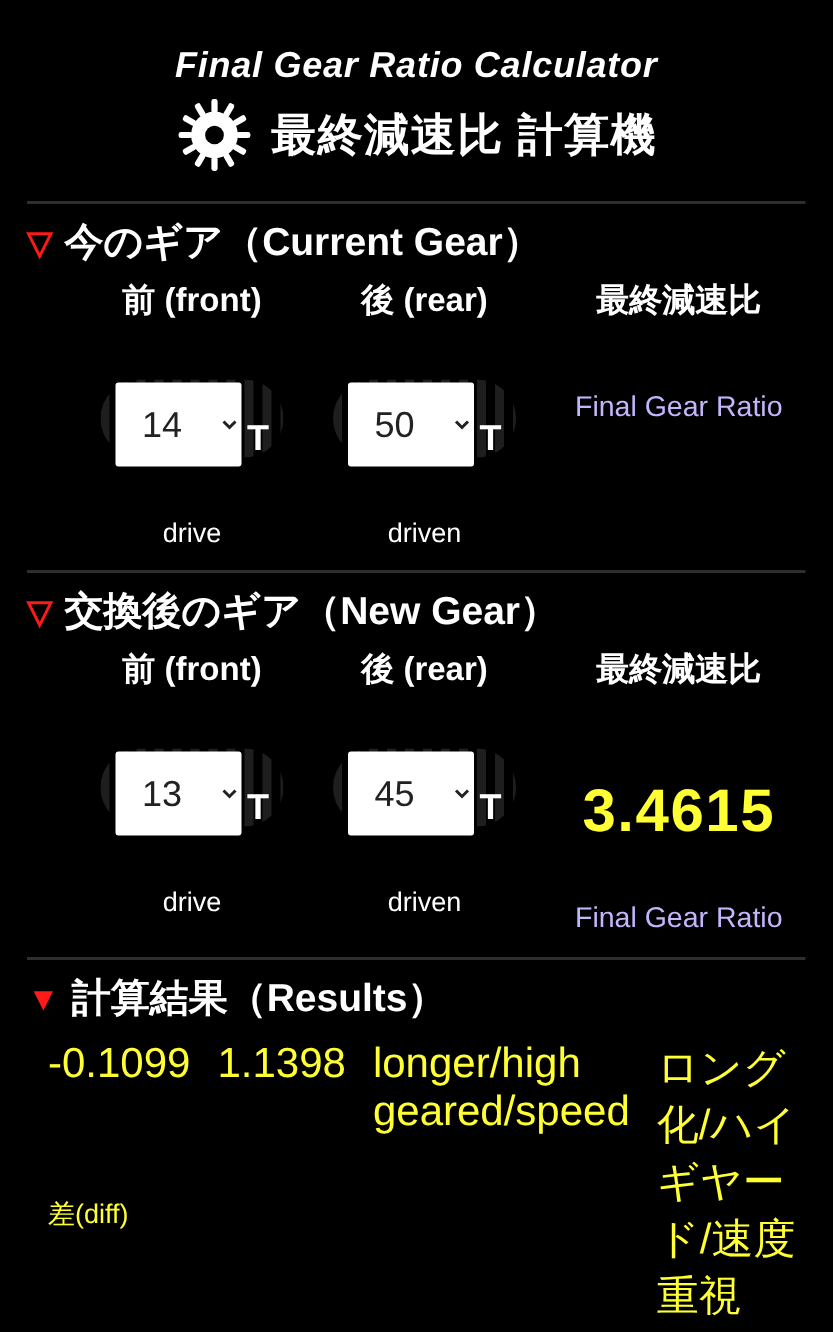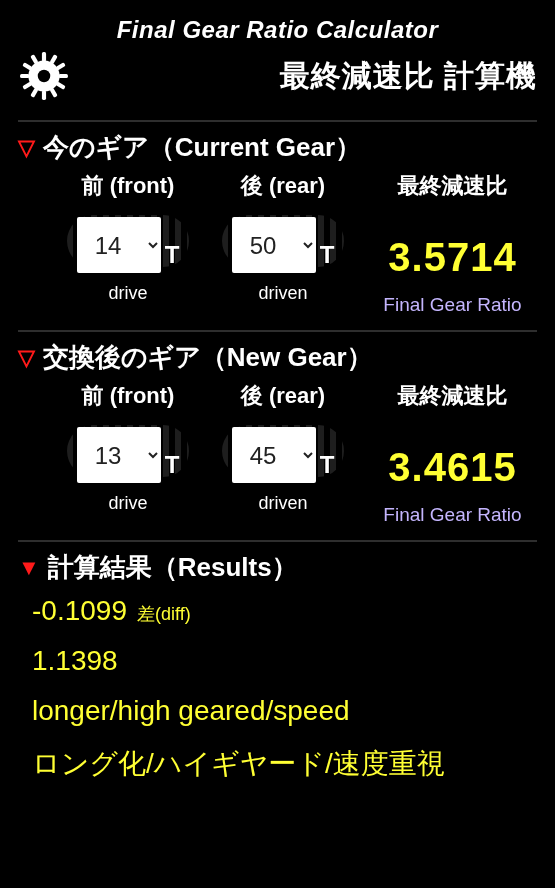--- a/index.html
+++ b/index.html
@@ -11,26 +11,26 @@
     font-family: "Hiragino Kaku Gothic Pro", "Meiryo", "Yu Gothic", sans-serif;
     overflow: hidden;
   }
   .app { width: 100%; height: 100%; padding: 12px 18px; }
   .title-en {
     text-align: center;
     font-weight: 900;
     font-style: italic;
     font-size: 24px;
     letter-spacing: 0.5px;
-    margin-top: 4px;
+    margin-top: 18px;
   }
   .title-row {
     display: flex;
     align-items: center;
-    justify-content: space-between;
+    justify-content: center;
     gap: 12px;
     margin-top: 6px;
     margin-bottom: 18px;
   }
   .title-jp {
     font-size: 30px;
     font-weight: 800;
     letter-spacing: 1px;
   }
   .sprocket-icon { width: 52px; height: 52px; flex-shrink: 0; }
@@ -58,20 +58,21 @@
   .gear-row {
     display: flex;
     align-items: flex-start;
     gap: 10px;
     padding-left: 40px;
   }
   .col {
     display: flex;
     flex-direction: column;
     align-items: center;
+    gap: 24px;
   }
   .col.front { width: 140px; }
   .col.rear  { width: 150px; }
   .col.ratio { flex: 1; align-items: center; }
   .col-label {
     font-size: 22px;
     font-weight: 700;
     margin-bottom: 8px;
     white-space: nowrap;
   }
@@ -139,21 +140,21 @@
 
   .divider {
     border: none;
     border-top: 2px solid #2e2e2e;
     margin: 14px 0 8px;
   }
 
   .results-body {
     padding-left: 14px;
     display: flex;
-    flex-direction: column;
+    flex-direction: row;
     gap: 18px;
     margin-top: 10px;
   }
   .result-line {
     color: #ffff33;
     font-size: 28px;
     font-weight: 500;
     display: flex;
     align-items: baseline;
     gap: 10px;
@@ -221,21 +222,20 @@
           <div class="chain-bg"></div>
           <select class="gear-select">
             <option>50</option>
           </select>
           <span class="t-suffix">T</span>
         </div>
         <div class="sub-label">driven</div>
       </div>
       <div class="col ratio">
         <div class="col-label">最終減速比</div>
-        <div class="ratio-value">3.5714</div>
         <div class="ratio-sub">Final Gear Ratio</div>
       </div>
     </div>
   </div>
 
   <hr class="divider">
 
   <div class="section">
     <div class="section-header">
       <span class="tri-outline">▽</span>

